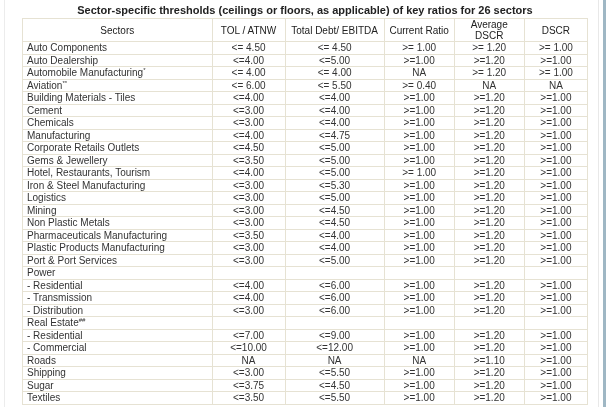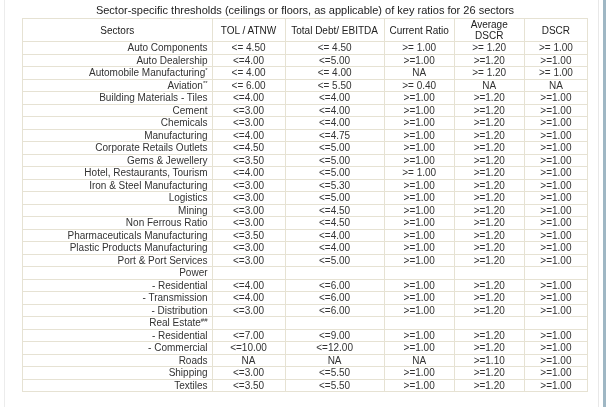--- a/index.html
+++ b/index.html
@@ -5,30 +5,30 @@
   html, body { margin:0; padding:0; }
   body {
     width:610px; height:407px; overflow:hidden; background:#ffffff;
     font-family:"Liberation Sans", sans-serif; position:relative;
   }
   .frame-left { position:absolute; left:4px; top:0; width:1px; height:407px; background:#ececec; }
   .frame-right { position:absolute; left:598px; top:0; width:1px; height:407px; background:#e8e8e8; }
   .frame-bar { position:absolute; left:603px; top:0; width:3px; height:407px; background:#9fb7c4; }
   .title {
     position:absolute; top:4px; left:0; width:610px; text-align:center;
-    font-size:11px; font-weight:normal; color:#222;
+    font-size:11px; font-weight:bold; color:#222;
   }
   table {
     position:absolute; top:18px; left:22px; width:566px;
     border-collapse:collapse; font-size:10px; color:#333;
   }
   th, td { border:1px solid #e6e2d3; padding:0 4px; height:11.5px; line-height:11px; }
   th { font-weight:normal; text-align:center; color:#222; height:12px; }
   td.num { text-align:center; }
-  td.sector { text-align:right; white-space:nowrap; }
+  td.sector { text-align:left; white-space:nowrap; }
   sup { font-size:6px; line-height:0; }
 </style>
 </head>
 <body>
 
 <div class="frame-left"></div>
 <div class="frame-right"></div>
 <div class="frame-bar"></div>
 
 <div class="title">Sector-specific thresholds (ceilings or floors, as applicable) of key ratios for 26 sectors</div>
@@ -151,21 +151,21 @@
       </tr>
       <tr>
         <td class="sector"><span>Mining</span><sup></sup></td>
         <td class="num">&lt;=3.00</td>
         <td class="num">&lt;=4.50</td>
         <td class="num">&gt;=1.00</td>
         <td class="num">&gt;=1.20</td>
         <td class="num">&gt;=1.00</td>
       </tr>
       <tr>
-        <td class="sector"><span>Non Ferrous Ratio</span><sup></sup></td>
+        <td class="sector"><span>Non Plastic Metals</span><sup></sup></td>
         <td class="num">&lt;=3.00</td>
         <td class="num">&lt;=4.50</td>
         <td class="num">&gt;=1.00</td>
         <td class="num">&gt;=1.20</td>
         <td class="num">&gt;=1.00</td>
       </tr>
       <tr>
         <td class="sector"><span>Pharmaceuticals Manufacturing</span><sup></sup></td>
         <td class="num">&lt;=3.50</td>
         <td class="num">&lt;=4.00</td>
@@ -255,20 +255,28 @@
       </tr>
       <tr>
         <td class="sector"><span>Shipping</span><sup></sup></td>
         <td class="num">&lt;=3.00</td>
         <td class="num">&lt;=5.50</td>
         <td class="num">&gt;=1.00</td>
         <td class="num">&gt;=1.20</td>
         <td class="num">&gt;=1.00</td>
       </tr>
       <tr>
+        <td class="sector"><span>Sugar</span><sup></sup></td>
+        <td class="num">&lt;=3.75</td>
+        <td class="num">&lt;=4.50</td>
+        <td class="num">&gt;=1.00</td>
+        <td class="num">&gt;=1.20</td>
+        <td class="num">&gt;=1.00</td>
+      </tr>
+      <tr>
         <td class="sector"><span>Textiles</span><sup></sup></td>
         <td class="num">&lt;=3.50</td>
         <td class="num">&lt;=5.50</td>
         <td class="num">&gt;=1.00</td>
         <td class="num">&gt;=1.20</td>
         <td class="num">&gt;=1.00</td>
       </tr>
     </tbody>
 </table>
 

